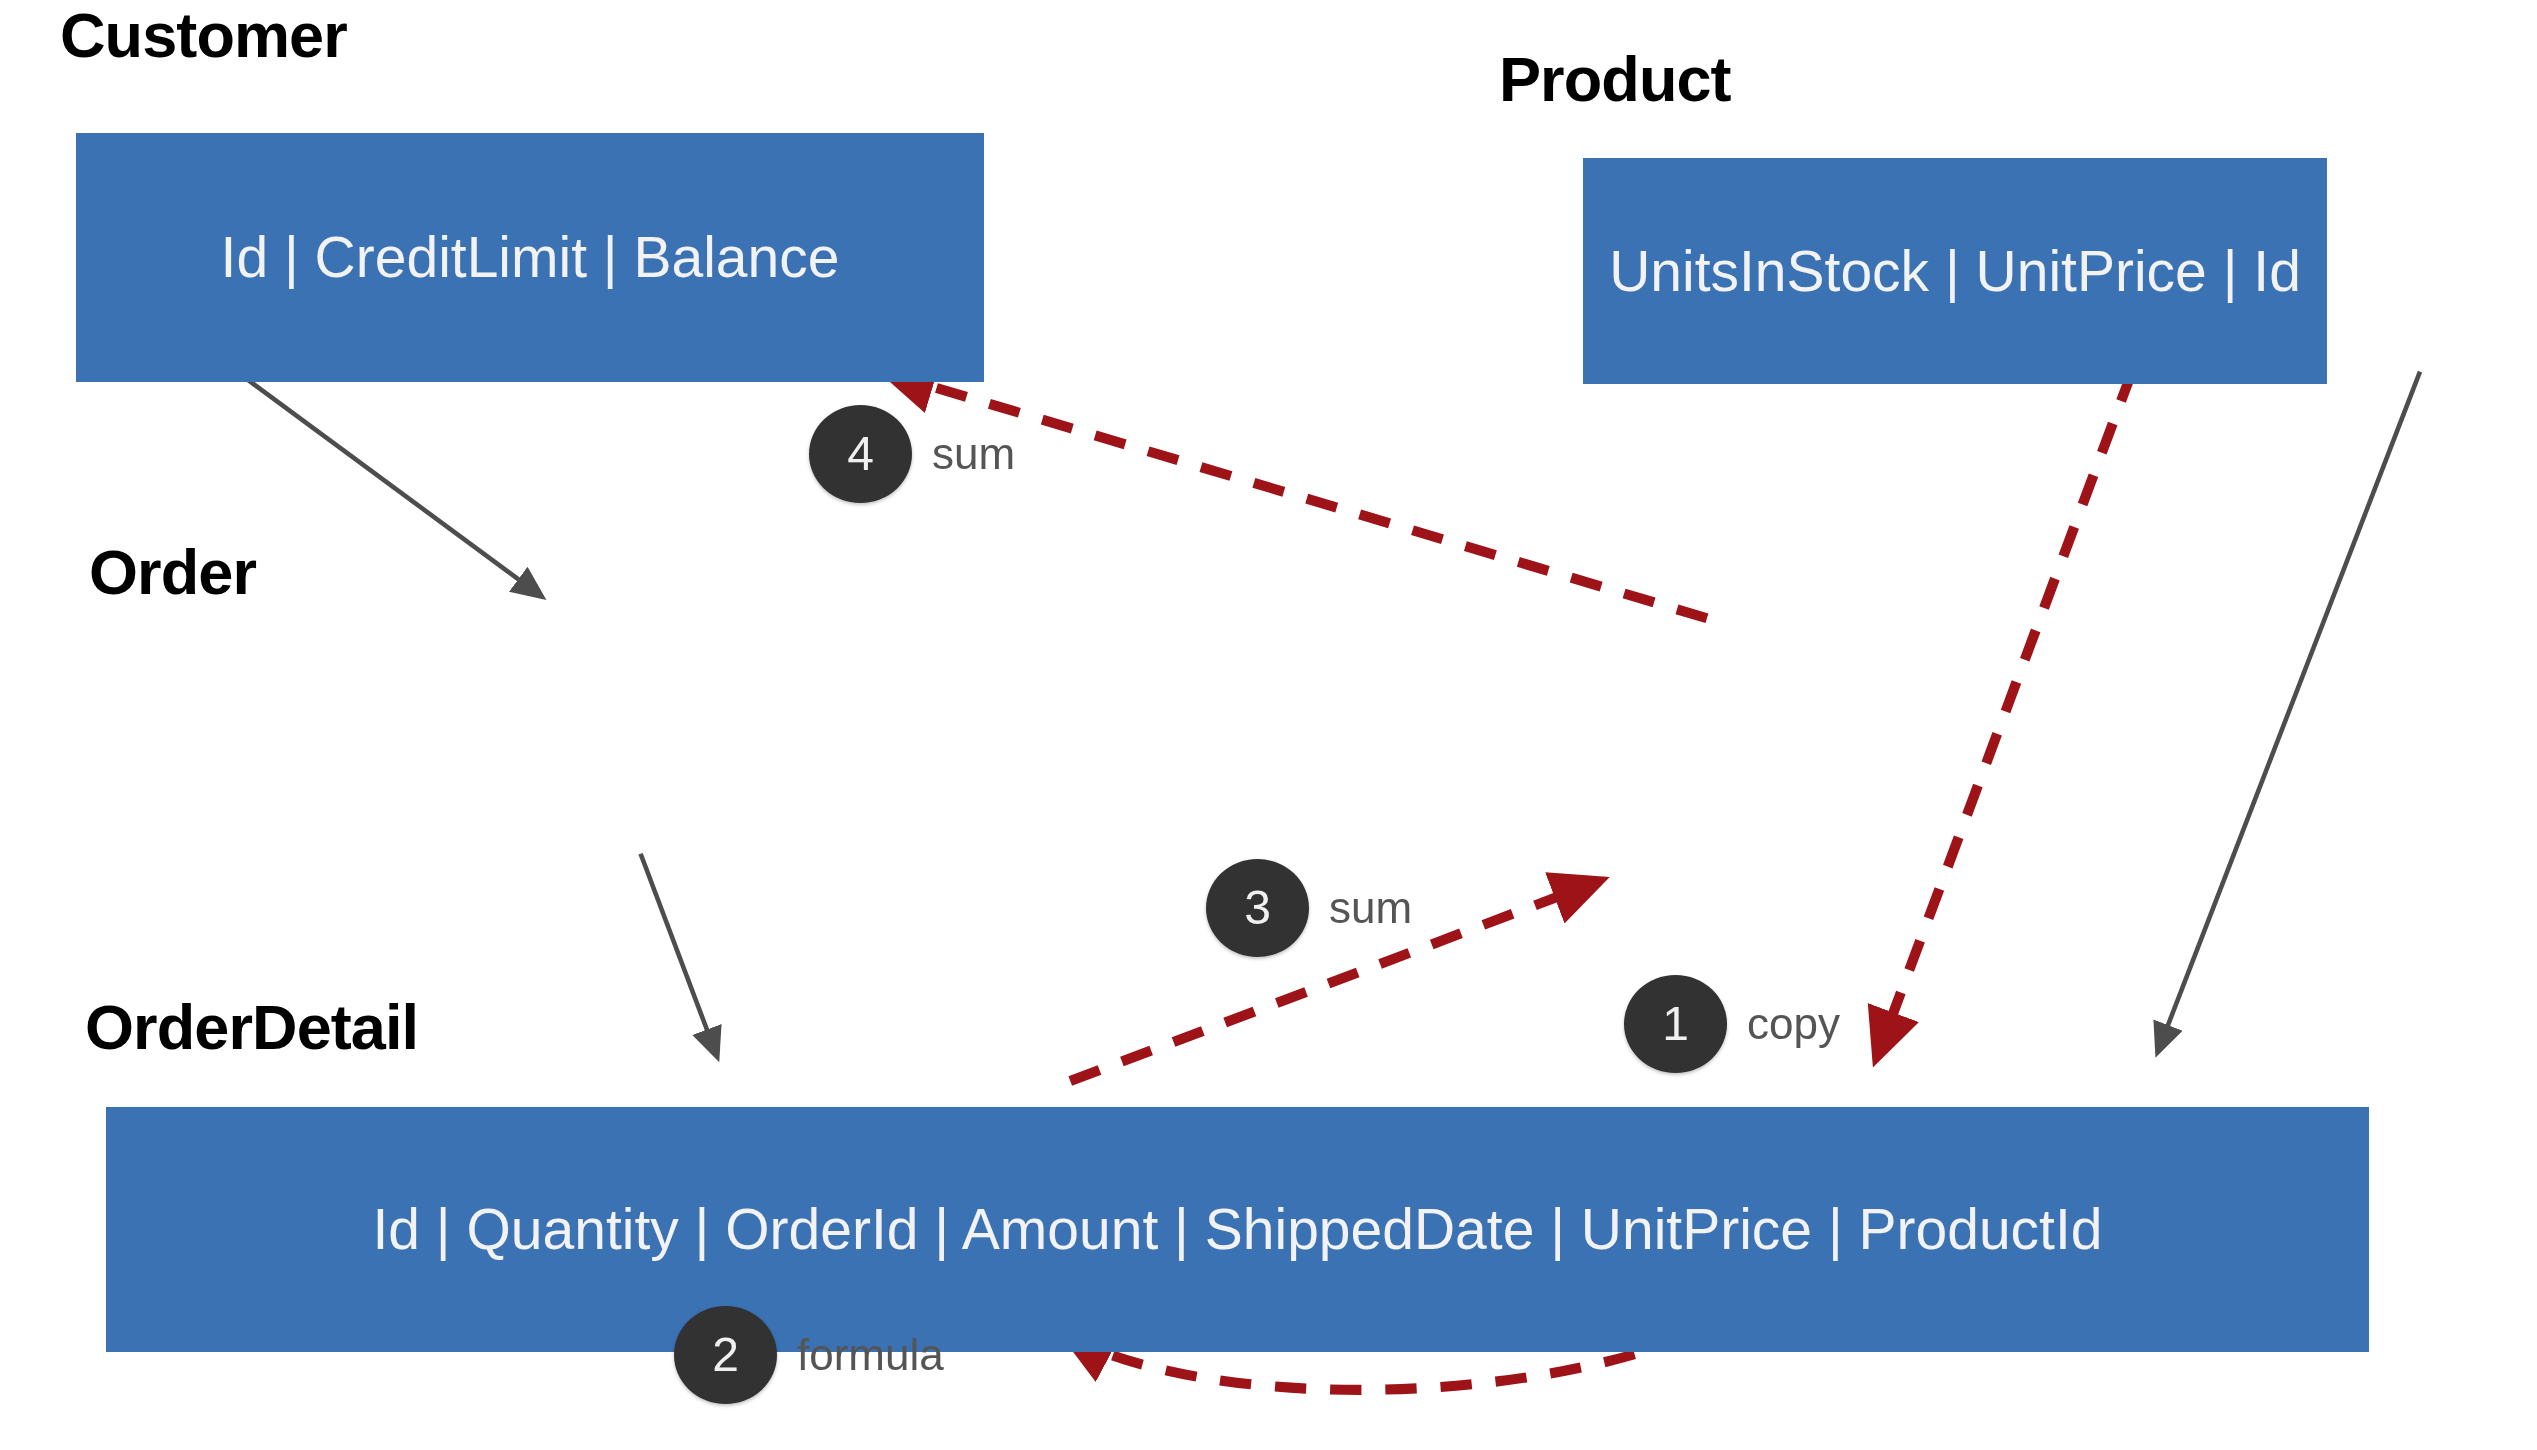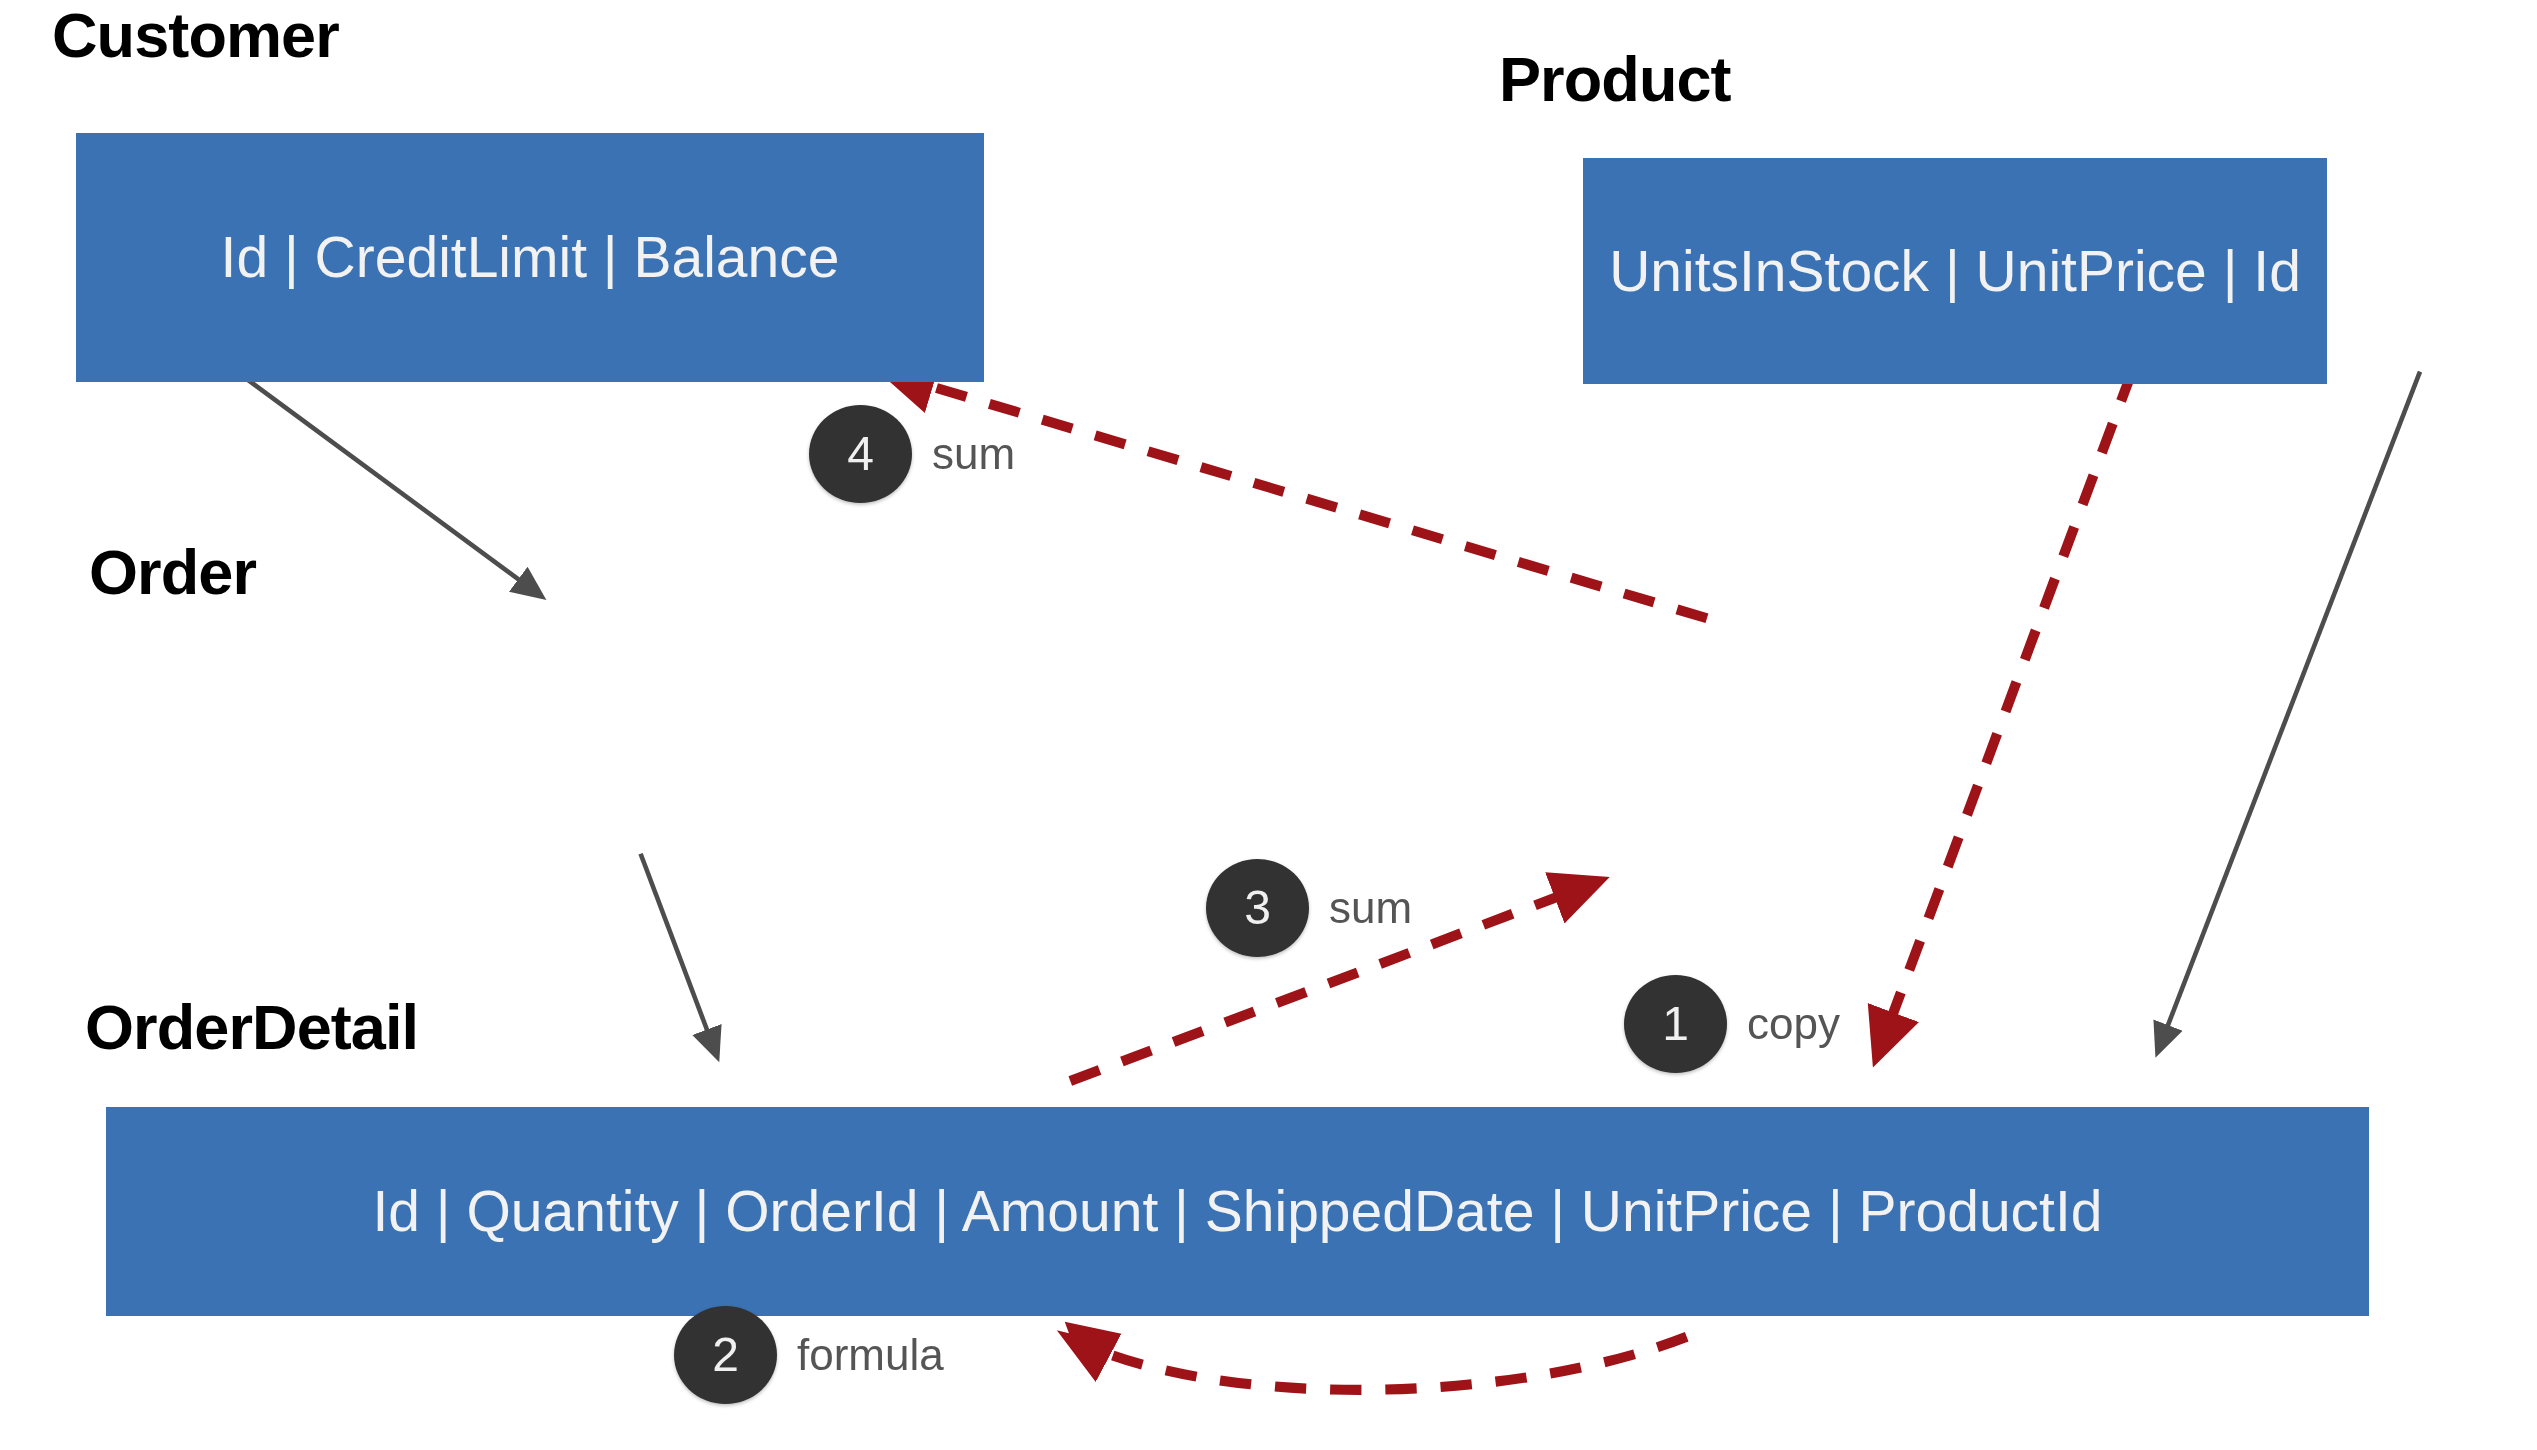--- a/index.html
+++ b/index.html
@@ -107,34 +107,34 @@
 
     <line x1="2317" y1="404" x2="2040" y2="1148" stroke="#9E1318" stroke-width="11" stroke-dasharray="34 26" marker-end="url(#red-head)"></line>
 
     <path d="M1833,1453 C1640,1528 1310,1532 1160,1452" fill="none" stroke="#9E1318" stroke-width="11" stroke-dasharray="34 26" marker-end="url(#red-head-notch)"></path>
 
     <line x1="1163" y1="1175" x2="1737" y2="958" stroke="#9E1318" stroke-width="11" stroke-dasharray="34 26" marker-end="url(#red-head)"></line>
 
     <line x1="1855" y1="672" x2="965" y2="406" stroke="#9E1318" stroke-width="11" stroke-dasharray="34 26" marker-end="url(#red-head)"></line>
   </svg>
 
-  <div class="entity-title" style="left:52px; top:3.7px;">Customer</div>
+  <div class="entity-title" style="left:60px; top:3.7px;">Customer</div>
   <div class="entity-box" style="left:76px; top:133px; width:908px; height:249px;">
     <span class="entity-fields">Id | CreditLimit | Balance</span>
   </div>
 
   <div class="entity-title" style="left:1499px; top:29.4px;margin-top:19px;">Product</div>
   <div class="entity-box" style="left:1583px; top:158px; width:744px; height:226px;">
     <span class="entity-fields">UnitsInStock | UnitPrice | Id</span>
   </div>
 
   <div class="entity-title" style="left:44px; top:541px;margin-left:45px;">Order</div>
 
   <div class="entity-title" style="left:85px; top:996px;">OrderDetail</div>
-  <div class="entity-box" style="left:106px; top:1107px; width:2263px; height:209px;">
+  <div class="entity-box" style="left:106px; top:1107px; width:2263px; height:245px;">
     <span class="entity-fields">Id | Quantity | OrderId | Amount | ShippedDate | UnitPrice | ProductId</span>
   </div>
 
   <div class="badge-group" style="left:809px; top:405px;">
     <span class="badge-circle">4</span>
     <span class="badge-label">sum</span>
   </div>
 
   <div class="badge-group" style="left:1206px; top:859px;">
     <span class="badge-circle">3</span>

